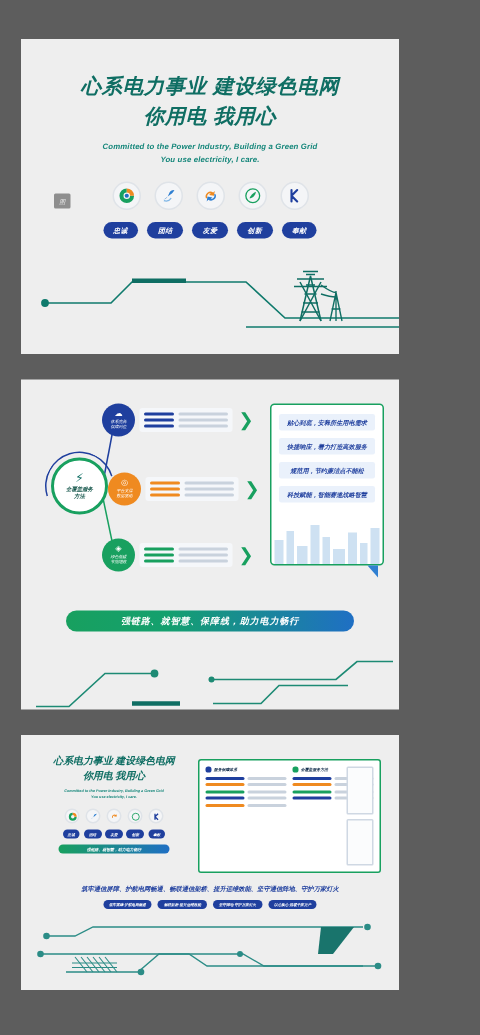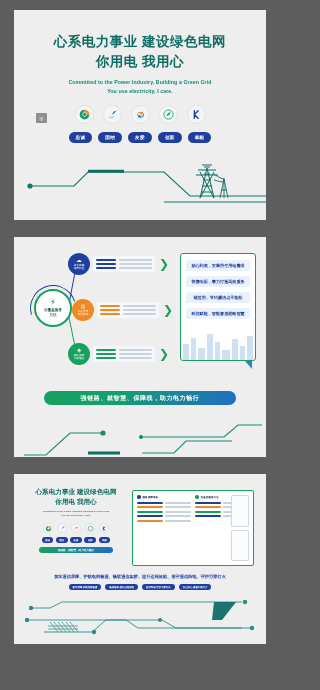--- a/index.html
+++ b/index.html
@@ -7,21 +7,22 @@
   html, body {
     width: 280px; height: 690px;
     background: #5d5d5d;
     font-family: "Liberation Sans", "DejaVu Sans", sans-serif;
     overflow: hidden;
   }
   .stage {
     position: relative;
     width: 280px; height: 554px;
     background: #5d5d5d;
-    padding: 10px 14px;
+    padding: 26px 14px;
+    font-style: italic;
   }
 
   
   .panel {
     position: relative;
     width: 252px;
     background: #eeeeee;
     overflow: hidden;
   }
   #panel-1 { height: 210px; margin-bottom: 17px; }

